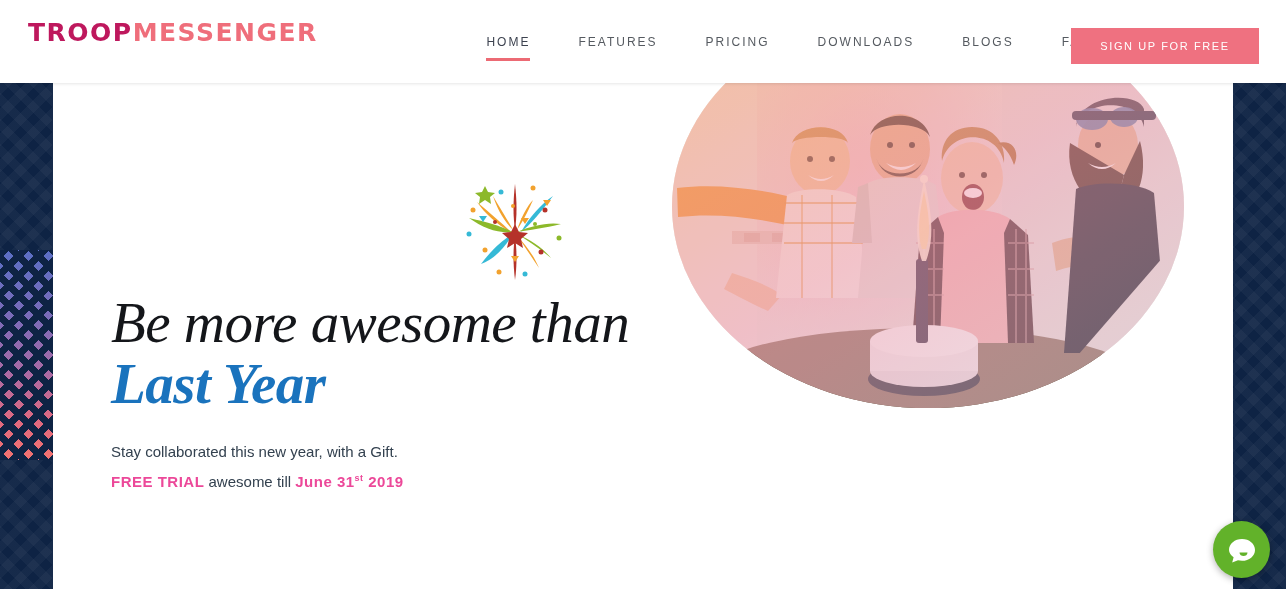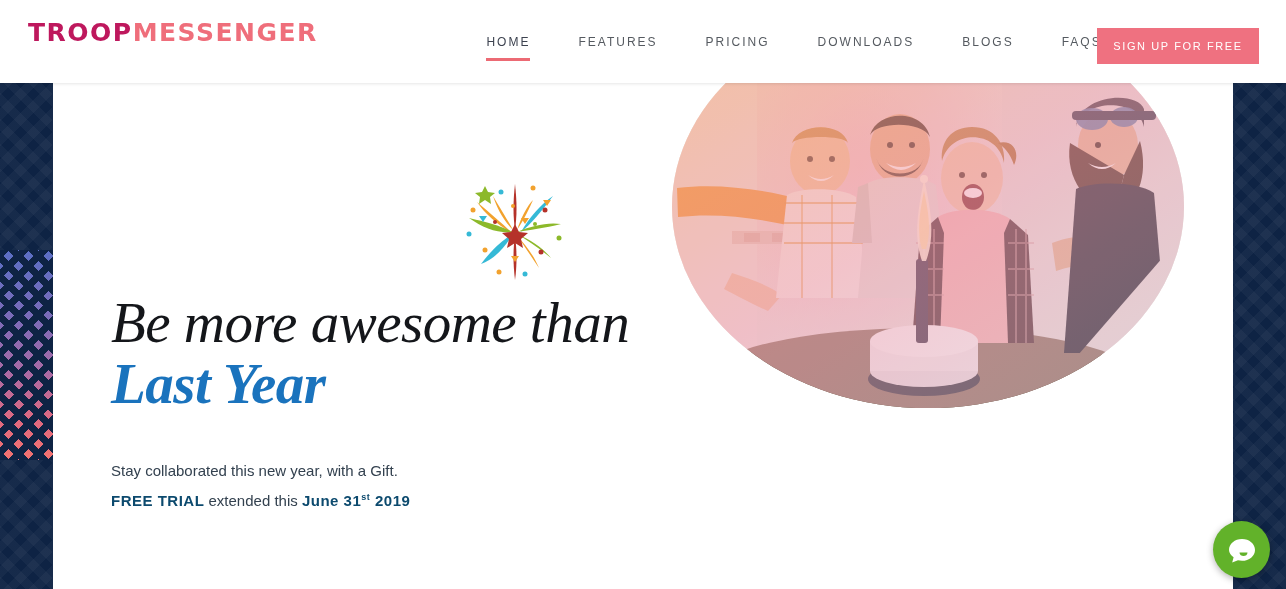--- a/index.html
+++ b/index.html
@@ -41,21 +41,21 @@
   }
   .nav-item:last-of-type { margin-right:0; }
   .nav-item.active { color:#3d4350; }
   .nav-item.active::after {
     content:""; position:absolute; left:0; right:0; bottom:-12px;
     height:3px; background:#ec6a74;
   }
 
   #signup-btn {
     position:absolute; right:27px; top:28px;
-    width:162px; height:36px;
+    width:188px; height:36px;
     background:#ef7180; color:#ffffff;
     border:none; cursor:pointer;
     font-size:11px; letter-spacing:1.6px; font-weight:normal;
     font-family:"Liberation Sans", sans-serif;
     display:flex; align-items:center; justify-content:center;
     white-space:nowrap;
     text-align:center;
   }
 
   
@@ -110,28 +110,28 @@
   }
   #headline {
     font-family:"Liberation Serif", serif;
     font-style:italic; font-size:57px; line-height:61px;
     color:#14161a; white-space:nowrap; font-weight:normal;
     letter-spacing:-0.5px;
     margin-top:44px;
   }
   #headline .hl2 { color:#1a73bd; font-weight:bold; display:block; }
   #sub1 {
-    margin-top:44px; font-size:15px; color:#33414f;
+    margin-top:25px; font-size:15px; color:#33414f;
     line-height:25px; font-family:"Liberation Sans", sans-serif;
   }
   #sub2 {
     margin-top:2px; font-size:15px; color:#33414f;
     line-height:25px; font-family:"Liberation Sans", sans-serif;
   }
-  #sub2 .hot { color:#0c4a6e; font-weight:bold; letter-spacing:0.5px; }
+  #sub2 .hot { color:#ec4899; font-weight:bold; letter-spacing:0.5px; }
   #sub2 .hot sup { font-size:9px; vertical-align:super; }
 
   
   #firework {
     position:absolute; left:455px; top:172px;
     width:120px; height:120px; z-index:21;
   }
 
   
   #chat-widget {
@@ -313,21 +313,21 @@
   </svg>
 
   <div id="hero-text">
     <h1 id="headline">
       <span class="hl1">Be more awesome than</span>
       <span class="hl2">Last Year</span>
     </h1>
     <p id="sub1">Stay collaborated this new year, with a Gift.</p>
     <p id="sub2">
       <span class="hot">FREE TRIAL</span>
-      <span>extended this</span>
+      <span>awesome till</span>
       <span class="hot"><span>June 31</span><sup>st</sup> <span>2019</span></span>
     </p>
   </div>
 
   <div id="chat-widget">
     <svg width="30" height="30" viewBox="0 0 30 30">
       <path d="M15,4 C22.2,4 28,8.9 28,14.9 C28,20.9 22.2,25.8 15,25.8 C13.6,25.8 12.3,25.6 11.0,25.3 L5.2,27.6 L6.6,22.3 C4.0,20.3 2,17.8 2,14.9 C2,8.9 7.8,4 15,4 Z" fill="#ffffff"></path>
       <path d="M12.5,17.5 L20.5,17.5 C20.5,20.0 18.5,21.0 16.5,21.0 C14.5,21.0 12.5,20.0 12.5,17.5 Z" fill="#62b22a"></path>
     </svg>
   </div>

